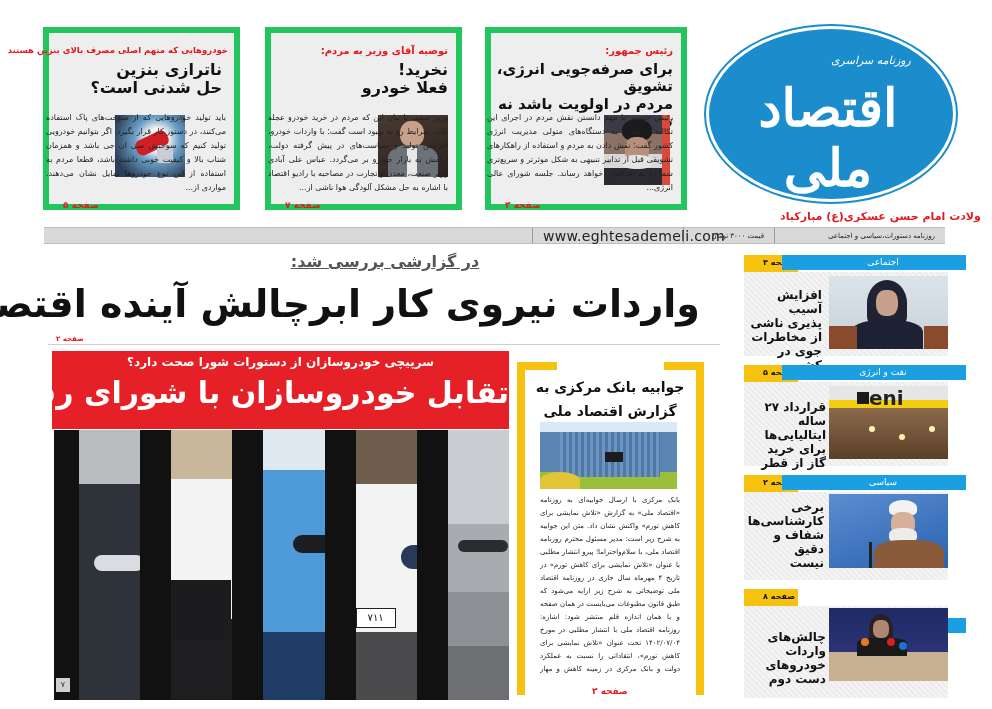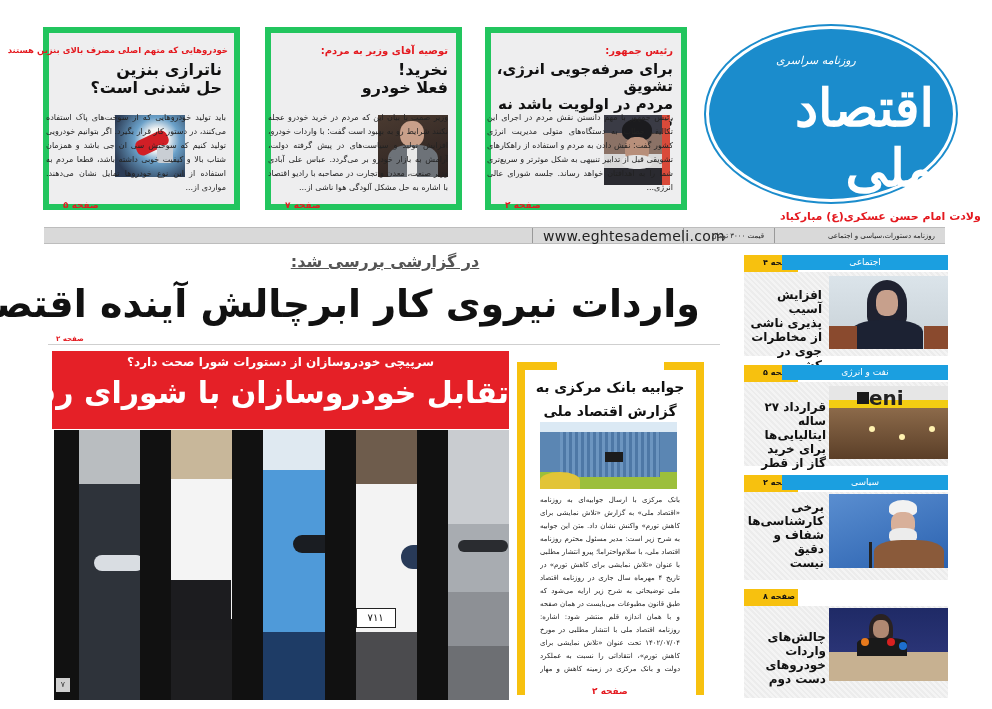--- a/index.html
+++ b/index.html
@@ -6,42 +6,42 @@
   body{width:992px;height:709px;background:#ffffff;position:relative;overflow:hidden;font-family:"DejaVu Sans",sans-serif;direction:rtl;}
   .abs{position:absolute;}
   .box{background:#eeeeef;border:6px solid #22c55e;box-sizing:border-box;}
   .kicker{color:#e4191f;font-size:10px;font-weight:bold;white-space:nowrap;}
   .headline{color:#111;font-weight:bold;line-height:1.15;}
   .body-text{color:#222;font-size:8px;line-height:14px;text-align:justify;}
   .pageref{color:#e4191f;font-size:9px;font-weight:bold;}
   .photo{position:absolute;overflow:hidden;}
   
   .logo-ellipse{position:absolute;left:706px;top:26px;width:244px;height:170px;border-radius:50%;background:#1b8ccc;border:3px solid #fff;box-shadow:0 0 0 2px #1b8ccc;}
-  .logo-sub{position:absolute;left:776px;top:54px;color:#fff;font-size:11px;font-style:italic;font-family:"DejaVu Serif",serif;}
-  .logo-main{position:absolute;left:722px;top:78px;width:212px;text-align:right;color:#fff;font-family:"DejaVu Serif",serif;font-weight:bold;font-size:52px;line-height:60px;letter-spacing:-2px;}
+  .logo-sub{position:absolute;left:831px;top:54px;color:#fff;font-size:11px;font-style:italic;font-family:"DejaVu Serif",serif;}
+  .logo-main{position:absolute;left:722px;top:78px;width:212px;text-align:center;color:#fff;font-family:"DejaVu Serif",serif;font-weight:bold;font-size:52px;line-height:60px;letter-spacing:-2px;}
   .greeting{position:absolute;left:780px;top:210px;color:#e4191f;font-size:11px;font-weight:bold;}
   
   .infobar{position:absolute;left:44px;top:227px;width:901px;height:15px;background:#d9d9d9;border-top:1px solid #bdbdbd;border-bottom:1px solid #bdbdbd;display:flex;align-items:center;font-size:7px;color:#222;}
   .infobar .cell{padding:0 10px;border-left:1px solid #999;height:100%;display:flex;align-items:center;white-space:nowrap;}
   .infobar .url{font-size:14px;letter-spacing:.3px;direction:ltr;}
   
   .lead-kicker{position:absolute;left:260px;top:252px;width:250px;text-align:center;color:#555;font-size:16px;font-weight:bold;text-decoration:underline;}
   .lead-headline{position:absolute;left:50px;top:282px;width:650px;text-align:center;color:#111;font-size:38px;font-weight:bold;letter-spacing:-1px;white-space:nowrap;}
   .lead-rule{position:absolute;left:48px;top:344px;width:672px;height:1px;background:#cfcfcf;}
   
   .red-banner{position:absolute;left:52px;top:351px;width:457px;height:78px;background:#e52027;}
   .red-kicker{position:absolute;left:0;top:4px;width:100%;text-align:center;color:#fff;font-size:12px;font-weight:bold;}
   .red-headline{position:absolute;left:0;top:24px;width:100%;text-align:center;color:#fff;font-size:30px;font-weight:bold;letter-spacing:-1px;white-space:nowrap;}
   .cars{position:absolute;left:54px;top:430px;width:455px;height:270px;background:#111;display:flex;gap:6px;}
   .car{flex:1;position:relative;overflow:hidden;margin-left:25px;}
   
   .yellow-frame{position:absolute;left:517px;top:362px;width:187px;height:333px;border:8px solid #f7c10f;border-top:none;border-bottom:none;box-sizing:border-box;}
   .yellow-top{position:absolute;height:8px;background:#f7c10f;top:362px;}
   
-  .sec-bar{position:absolute;height:15px;background:#1b9fe0;color:#fff;font-size:9px;text-align:center;line-height:15px;}
+  .sec-bar{position:absolute;height:15px;background:#1b9fe0;color:#fff;font-size:9px;text-align:center;line-height:15px;padding-left:18px;}
   .sec-page{position:absolute;height:27px;background:#f7c10f;color:#111;font-size:8px;line-height:15px;text-align:center;font-weight:bold;padding-left:16px;}
   .sec-body{position:absolute;background:repeating-linear-gradient(45deg,#f4f4f4 0 2px,#ececec 2px 4px);}
   .sec-title{position:absolute;color:#111;font-weight:bold;font-size:12px;line-height:14px;text-align:right;}
 </style>
 </head>
 <body>
 
 <div>
   <div class="logo-ellipse"></div>
   <div class="logo-sub">روزنامه سراسری</div>

